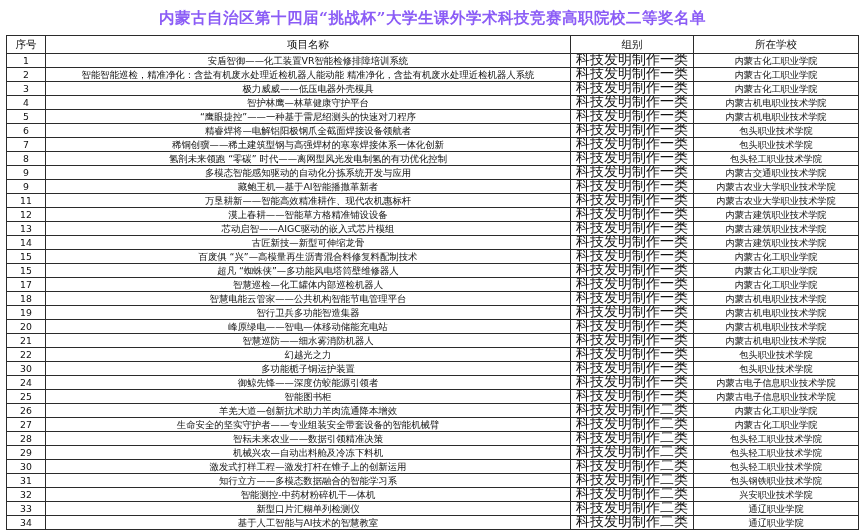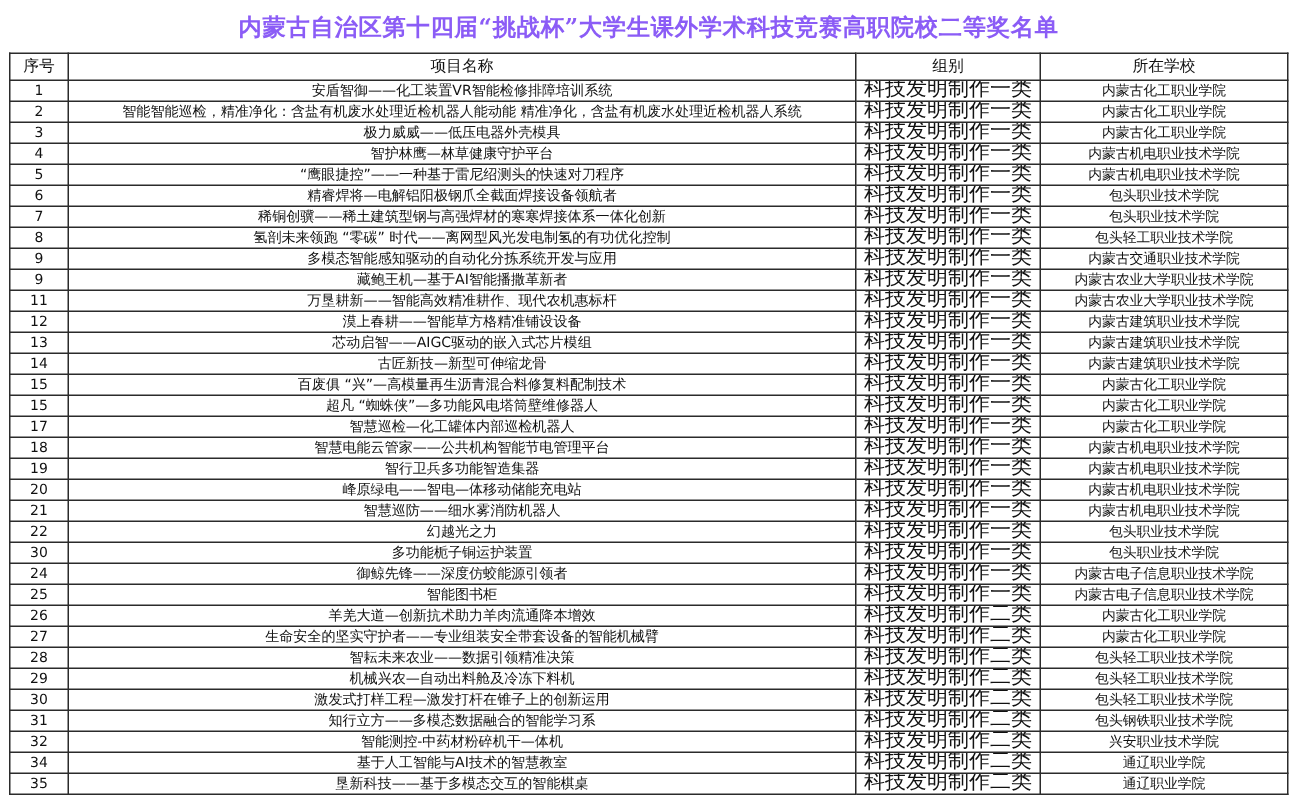--- a/index.html
+++ b/index.html
@@ -257,20 +257,26 @@
           <td class="col-group group-cell">科技发明制作二类</td>
           <td class="col-school school-cell">包头钢铁职业技术学院</td>
         </tr>
         <tr>
           <td class="col-no">32</td>
           <td class="col-name name-cell">智能测控-中药材粉碎机干—体机</td>
           <td class="col-group group-cell">科技发明制作二类</td>
           <td class="col-school school-cell">兴安职业技术学院</td>
         </tr>
         <tr>
+          <td class="col-no">33</td>
+          <td class="col-name name-cell">新型口片汇糊单列检测仪</td>
+          <td class="col-group group-cell">科技发明制作二类</td>
+          <td class="col-school school-cell">通辽职业学院</td>
+        </tr>
+        <tr>
           <td class="col-no">34</td>
           <td class="col-name name-cell">基于人工智能与AI技术的智慧教室</td>
           <td class="col-group group-cell">科技发明制作二类</td>
           <td class="col-school school-cell">通辽职业学院</td>
         </tr>
         <tr>
           <td class="col-no">35</td>
           <td class="col-name name-cell">垦新科技——基于多模态交互的智能棋桌</td>
           <td class="col-group group-cell">科技发明制作二类</td>
           <td class="col-school school-cell">通辽职业学院</td>

